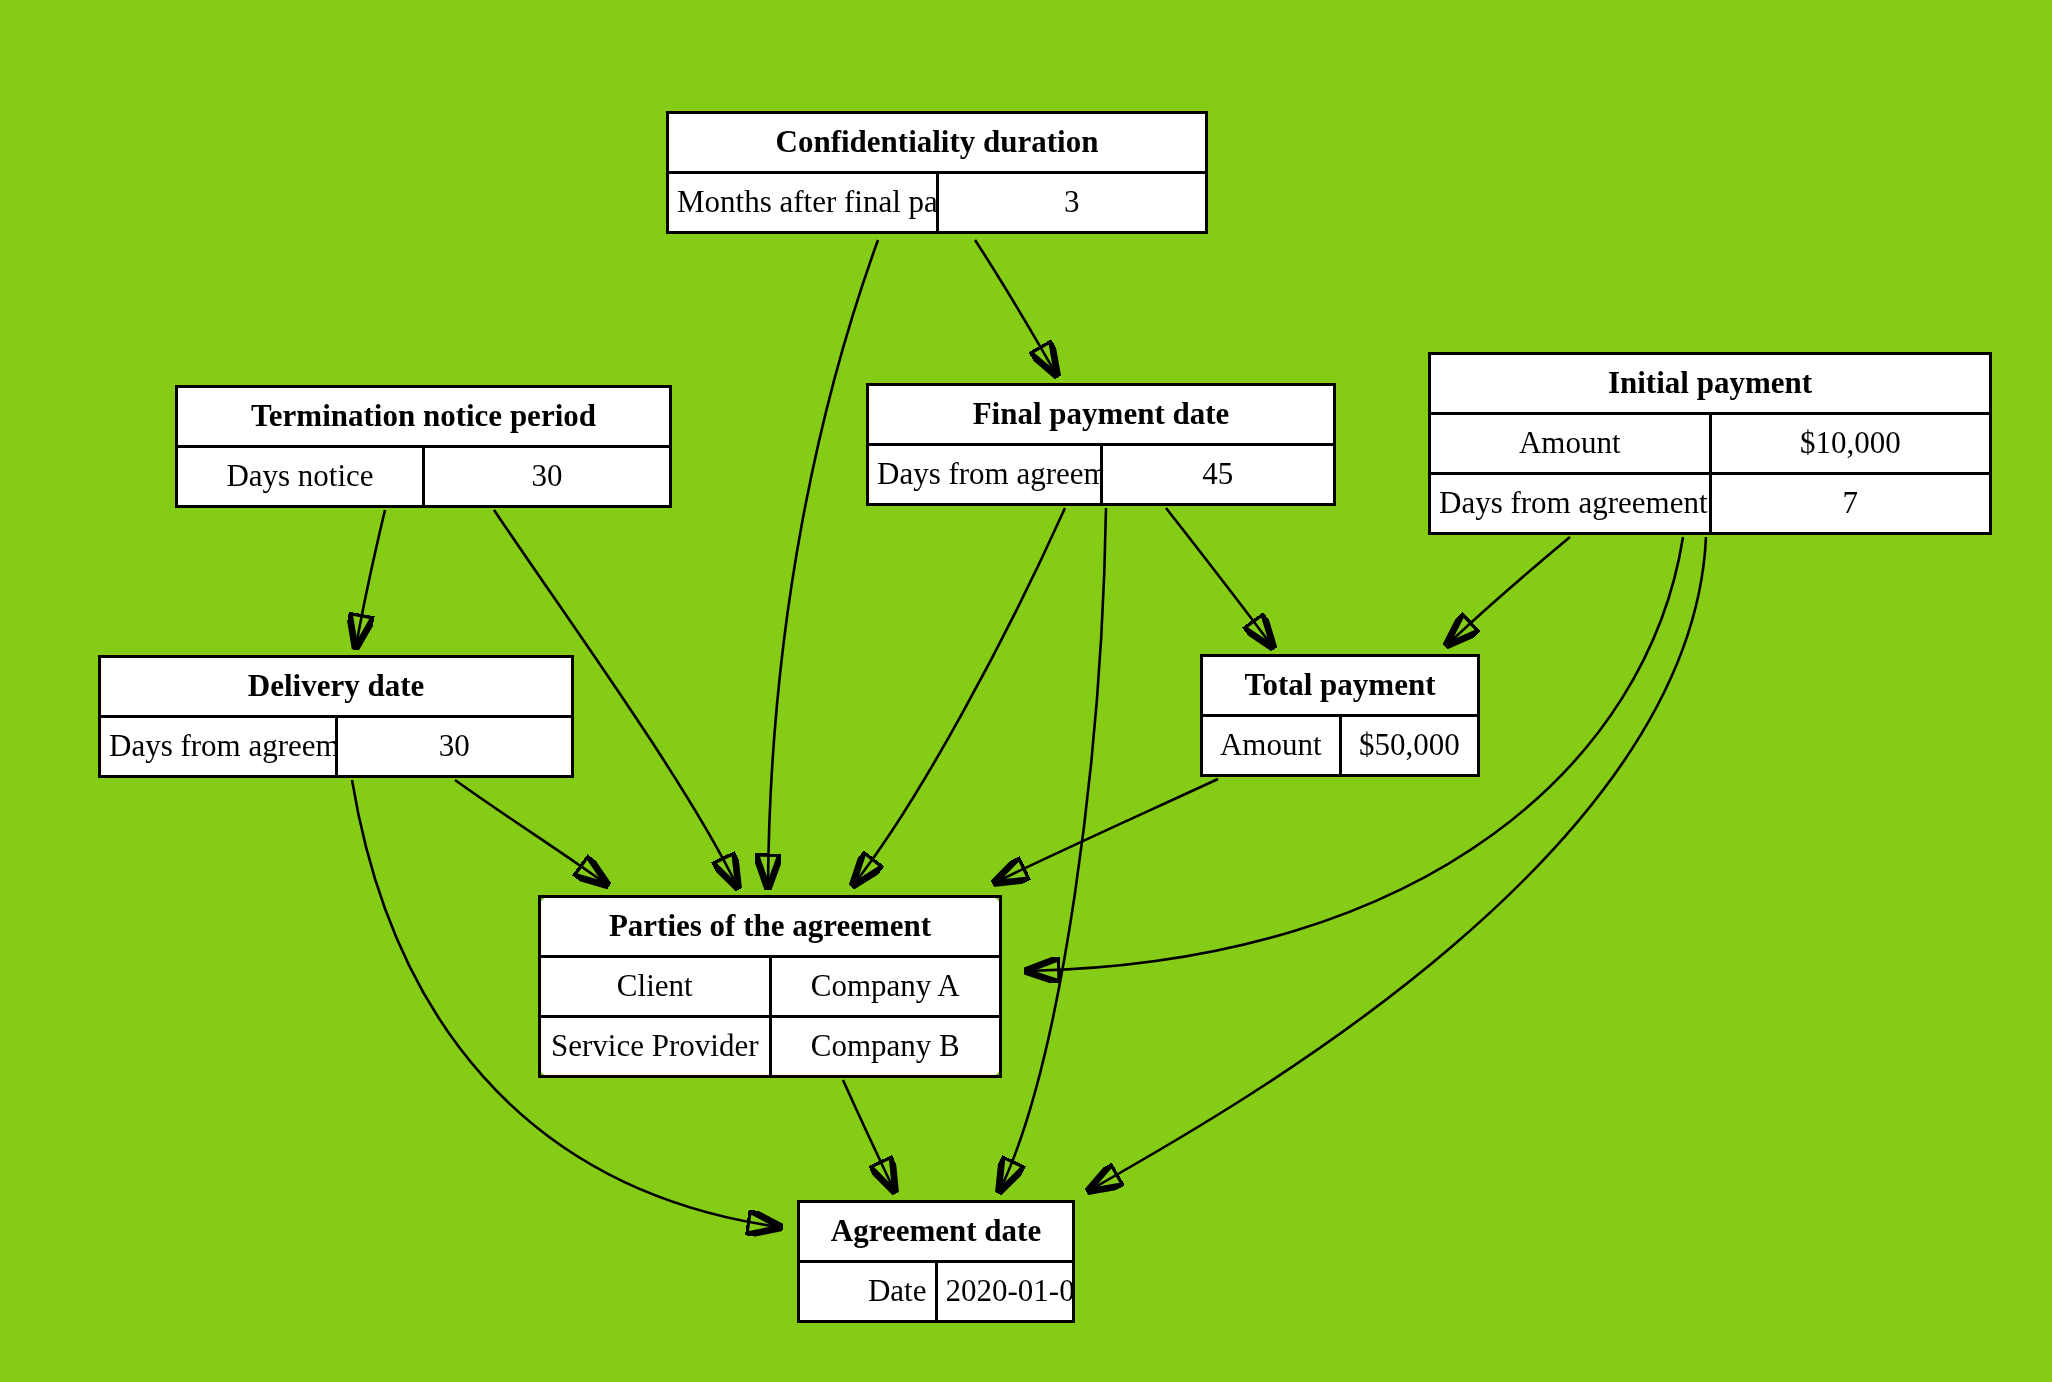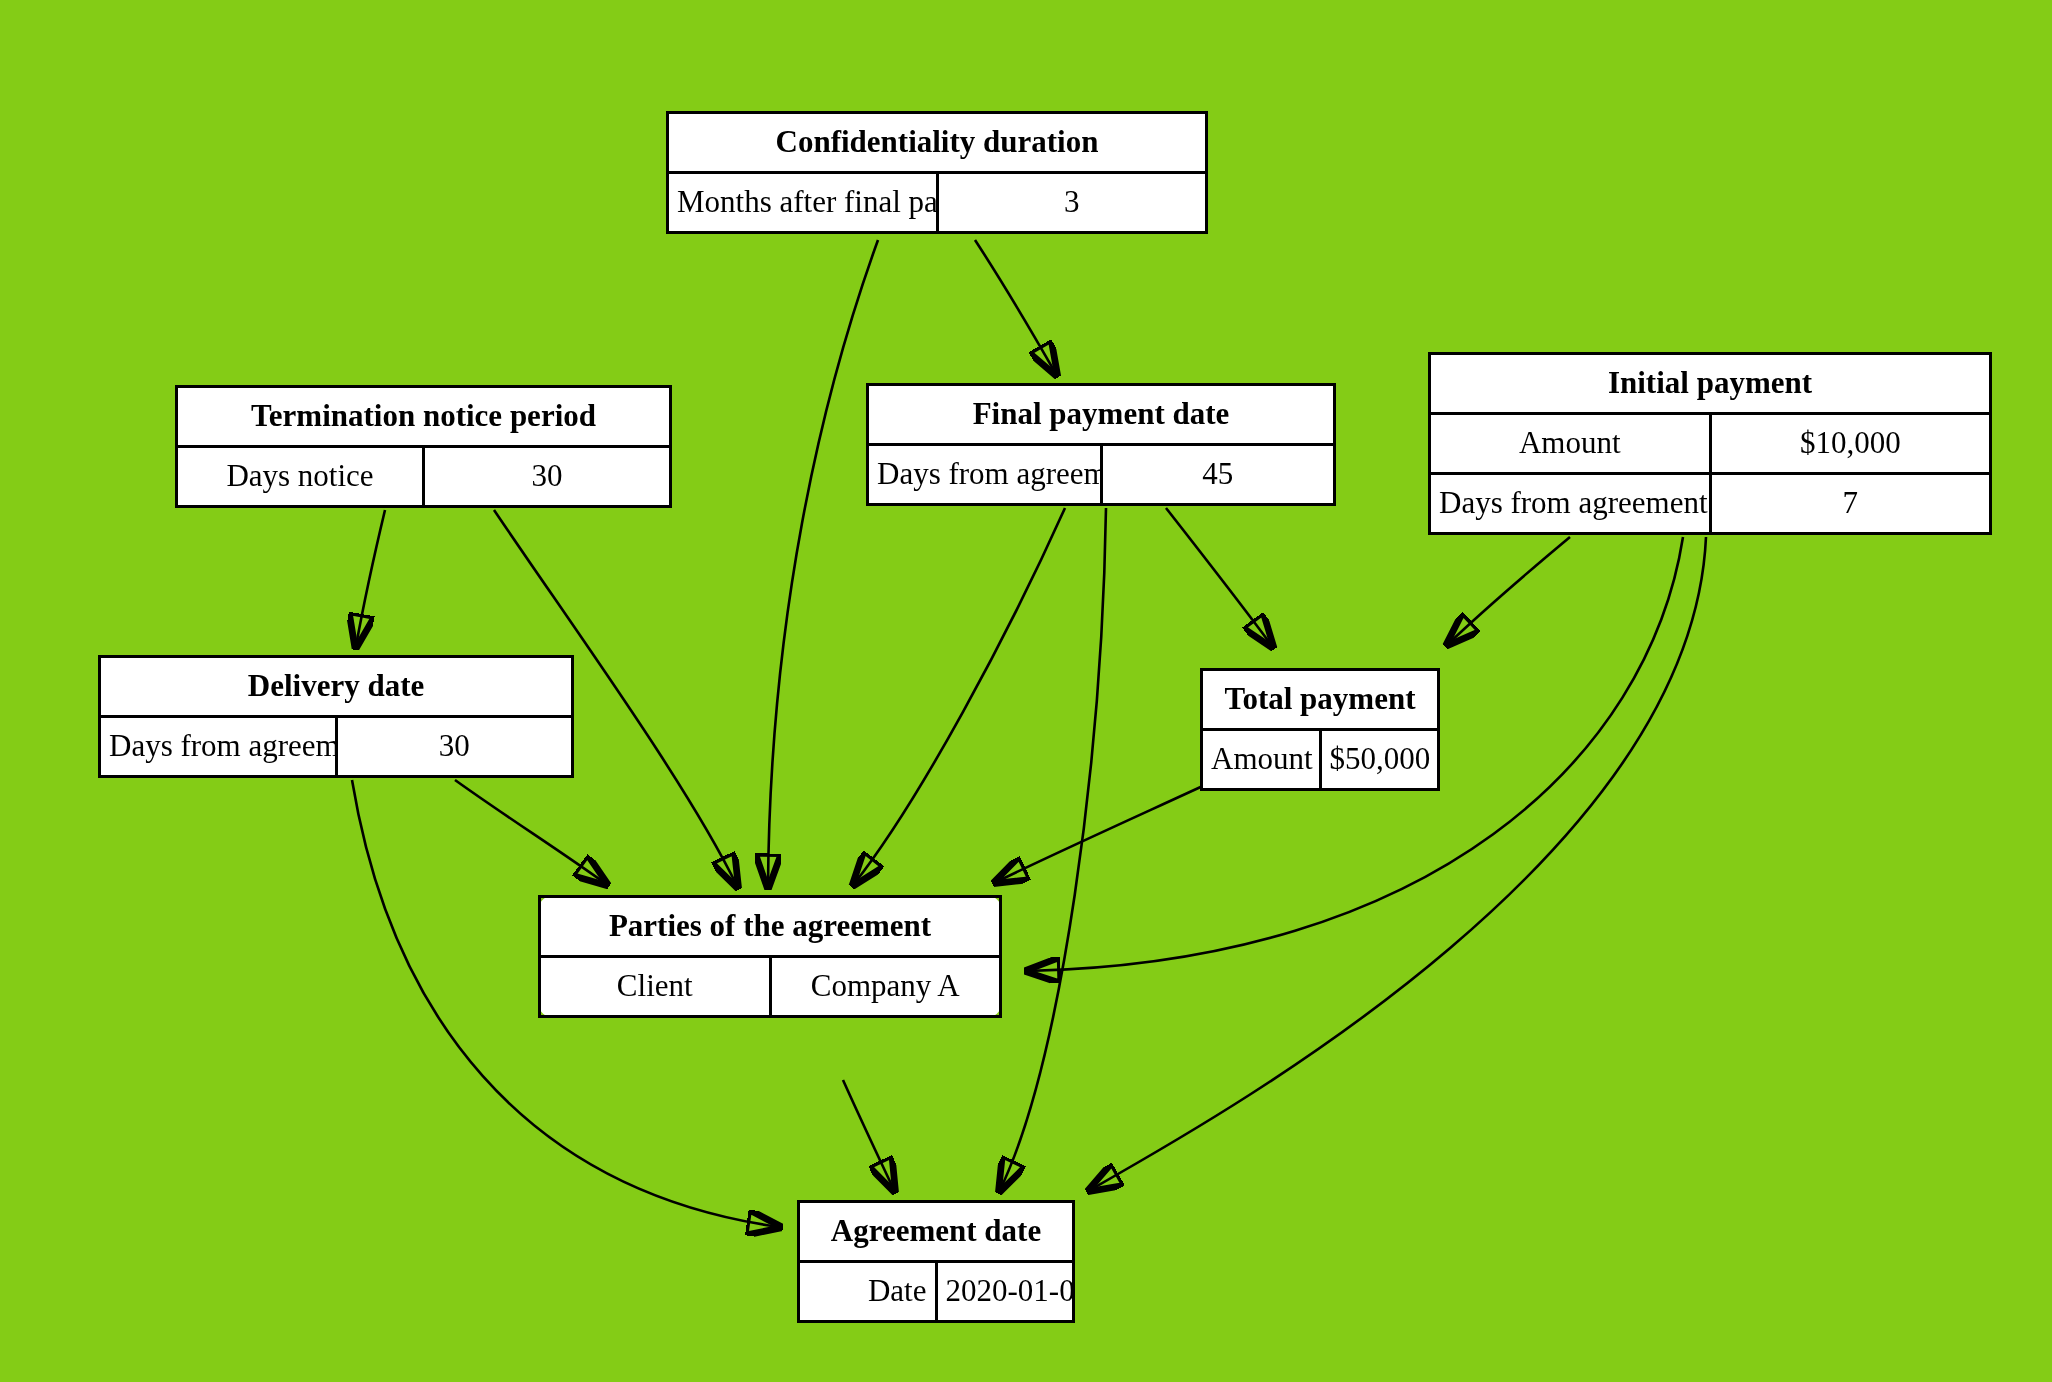--- a/index.html
+++ b/index.html
@@ -131,41 +131,45 @@
         <tr>
           <th colspan="2">Delivery date</th>
         </tr>
     <tr>
       <td class="lbl">Days from agreement date</td>
       <td class="val" style="width:56px;">30</td>
     </tr>
   </tbody>
     </table>
 
-  <table class="node" style="left:1200px; top:654px; width:240px;margin-top:14px;">
+  <table class="node" style="left:1200px; top:654px; width:280px;">
     <tbody>
         <tr>
           <th colspan="2">Total payment</th>
         </tr>
     <tr>
       <td class="lbl">Amount</td>
       <td class="val" style="width:138px;">$50,000</td>
     </tr>
   </tbody>
     </table>
 
   <table class="node" style="left:538px; top:895px; width:464px;border-radius:16px;">
     <tbody>
         <tr>
           <th colspan="2">Parties of the agreement</th>
         </tr>
     <tr>
       <td class="lbl">Client</td>
       <td class="val" style="width:197px;">Company A</td>
     </tr>
+    <tr>
+      <td class="lbl">Service Provider</td>
+      <td class="val">Company B</td>
+    </tr>
   </tbody>
     </table>
 
   <table class="node" style="left:797px; top:1200px; width:278px;">
     <tbody>
         <tr>
           <th colspan="2">Agreement date</th>
         </tr>
     <tr>
       <td class="lbl" style="width:86px;text-align:right;">Date</td>

